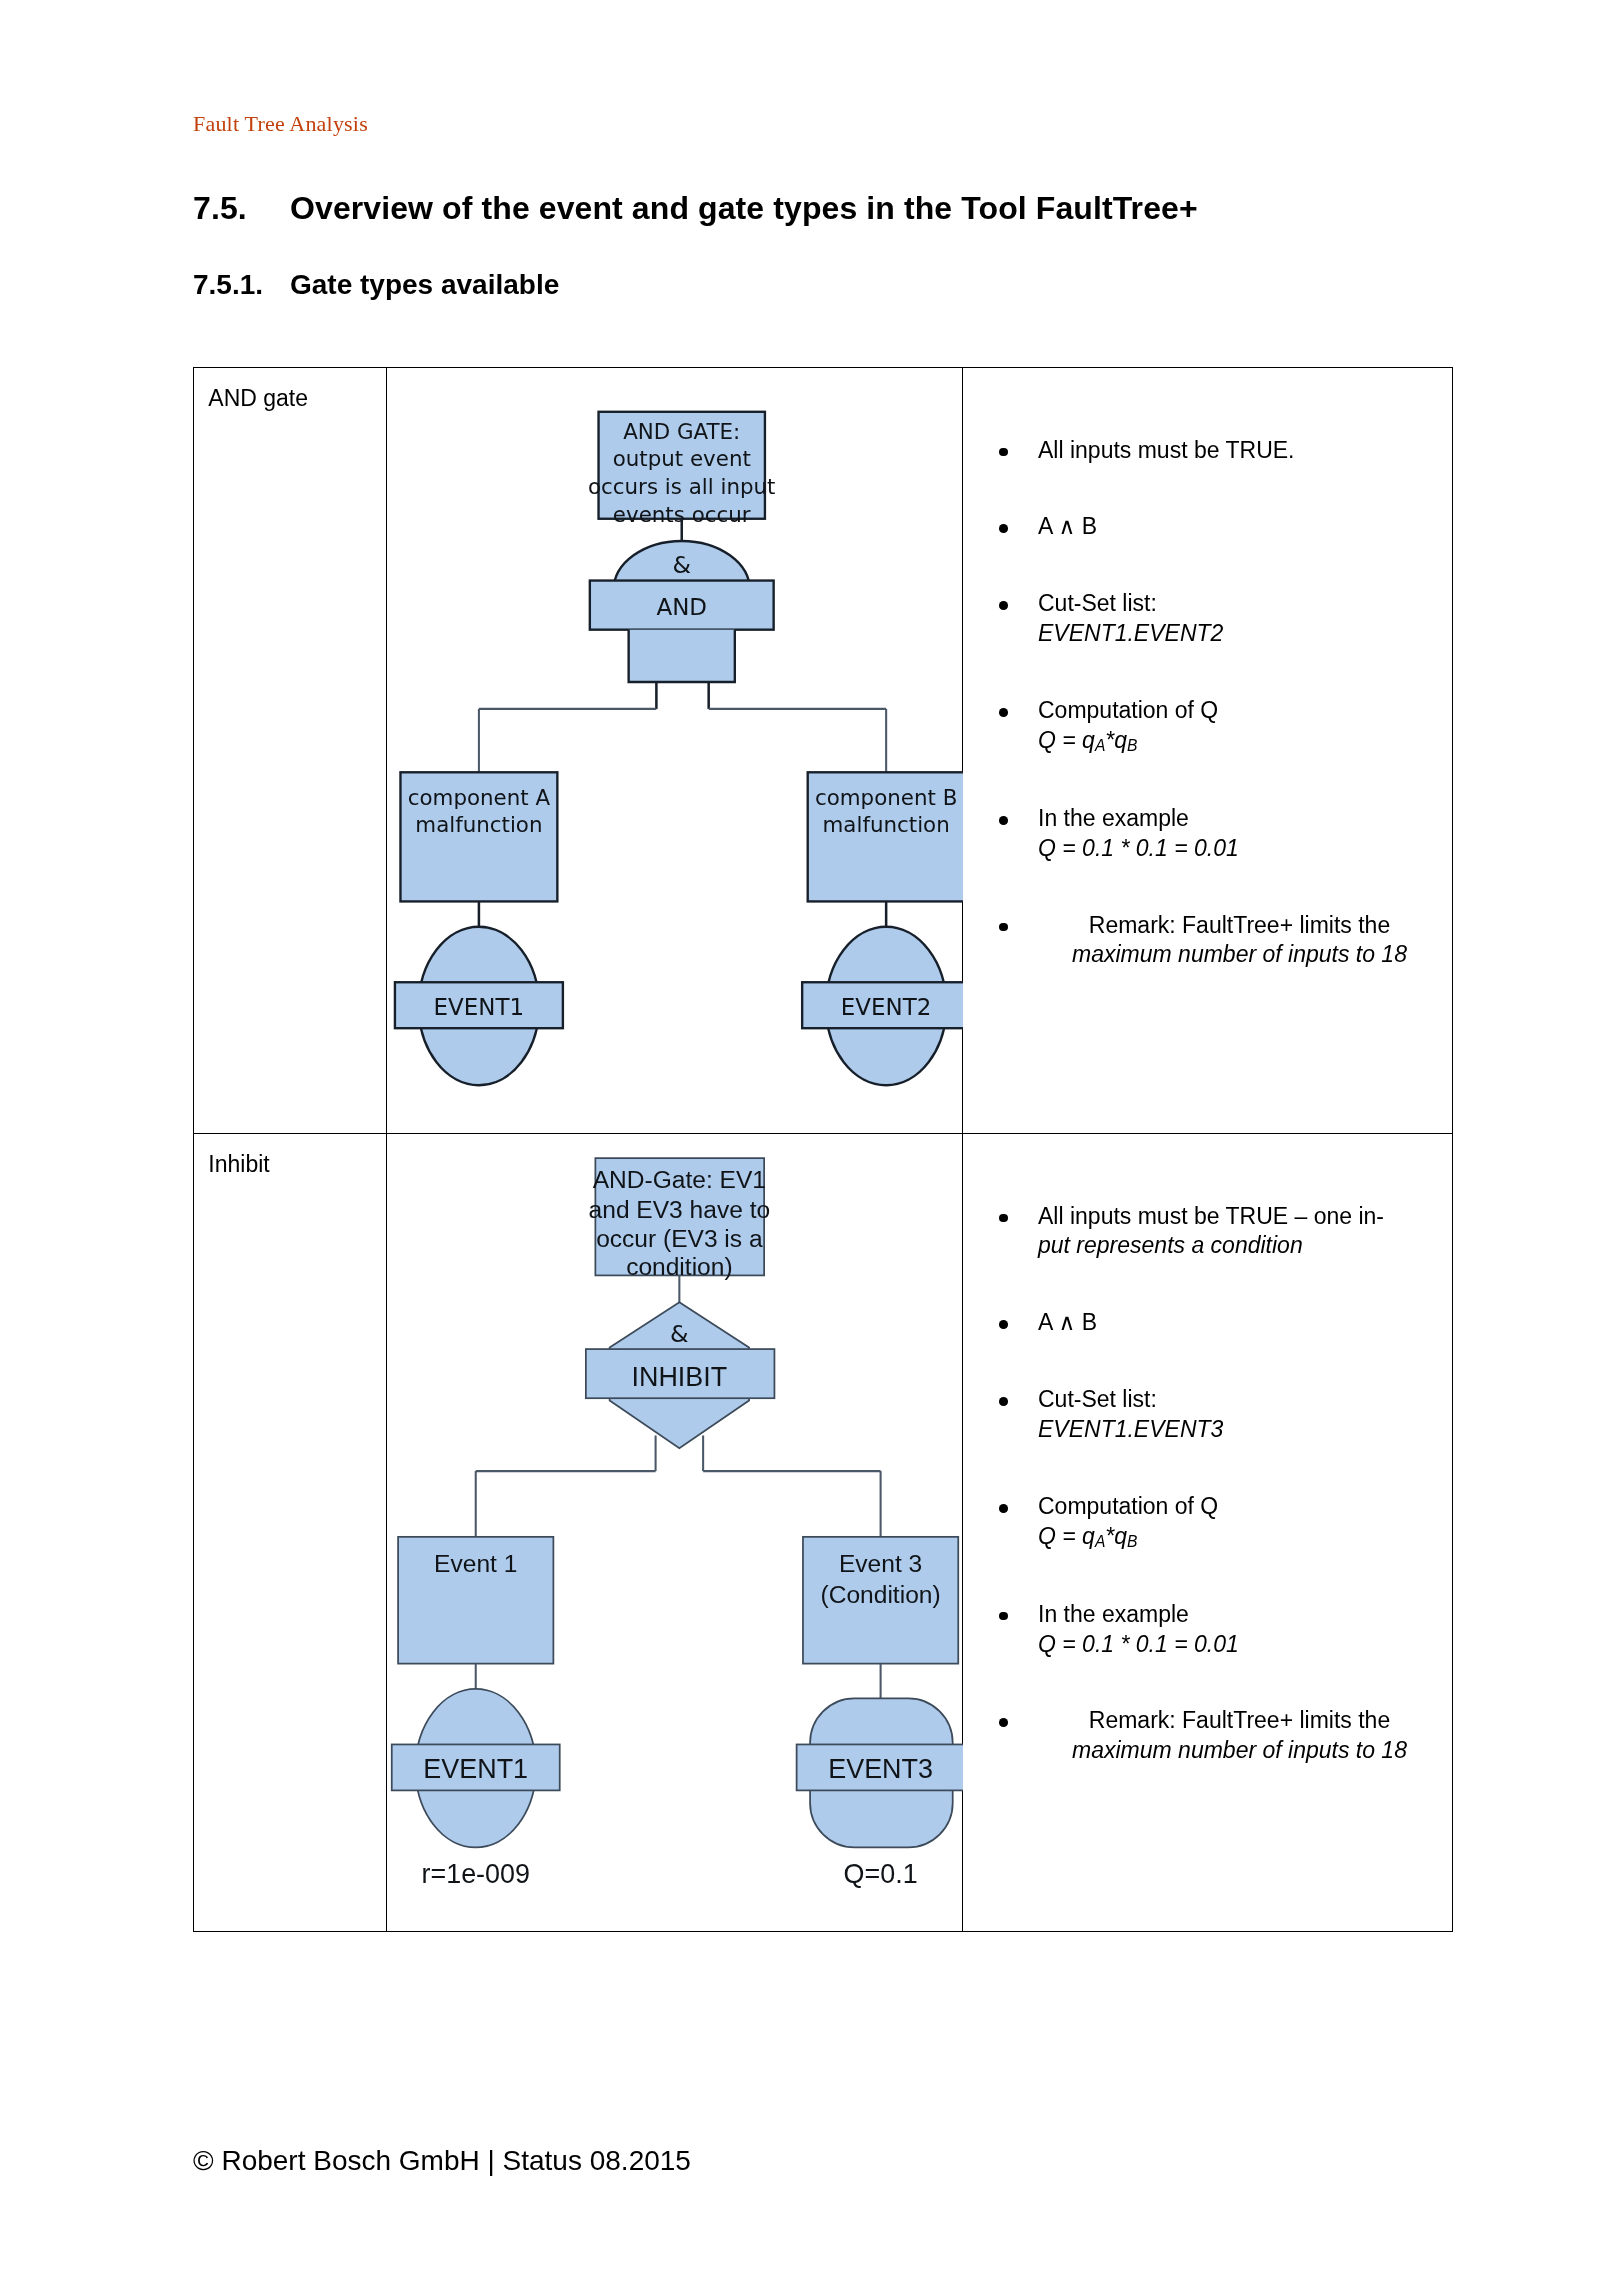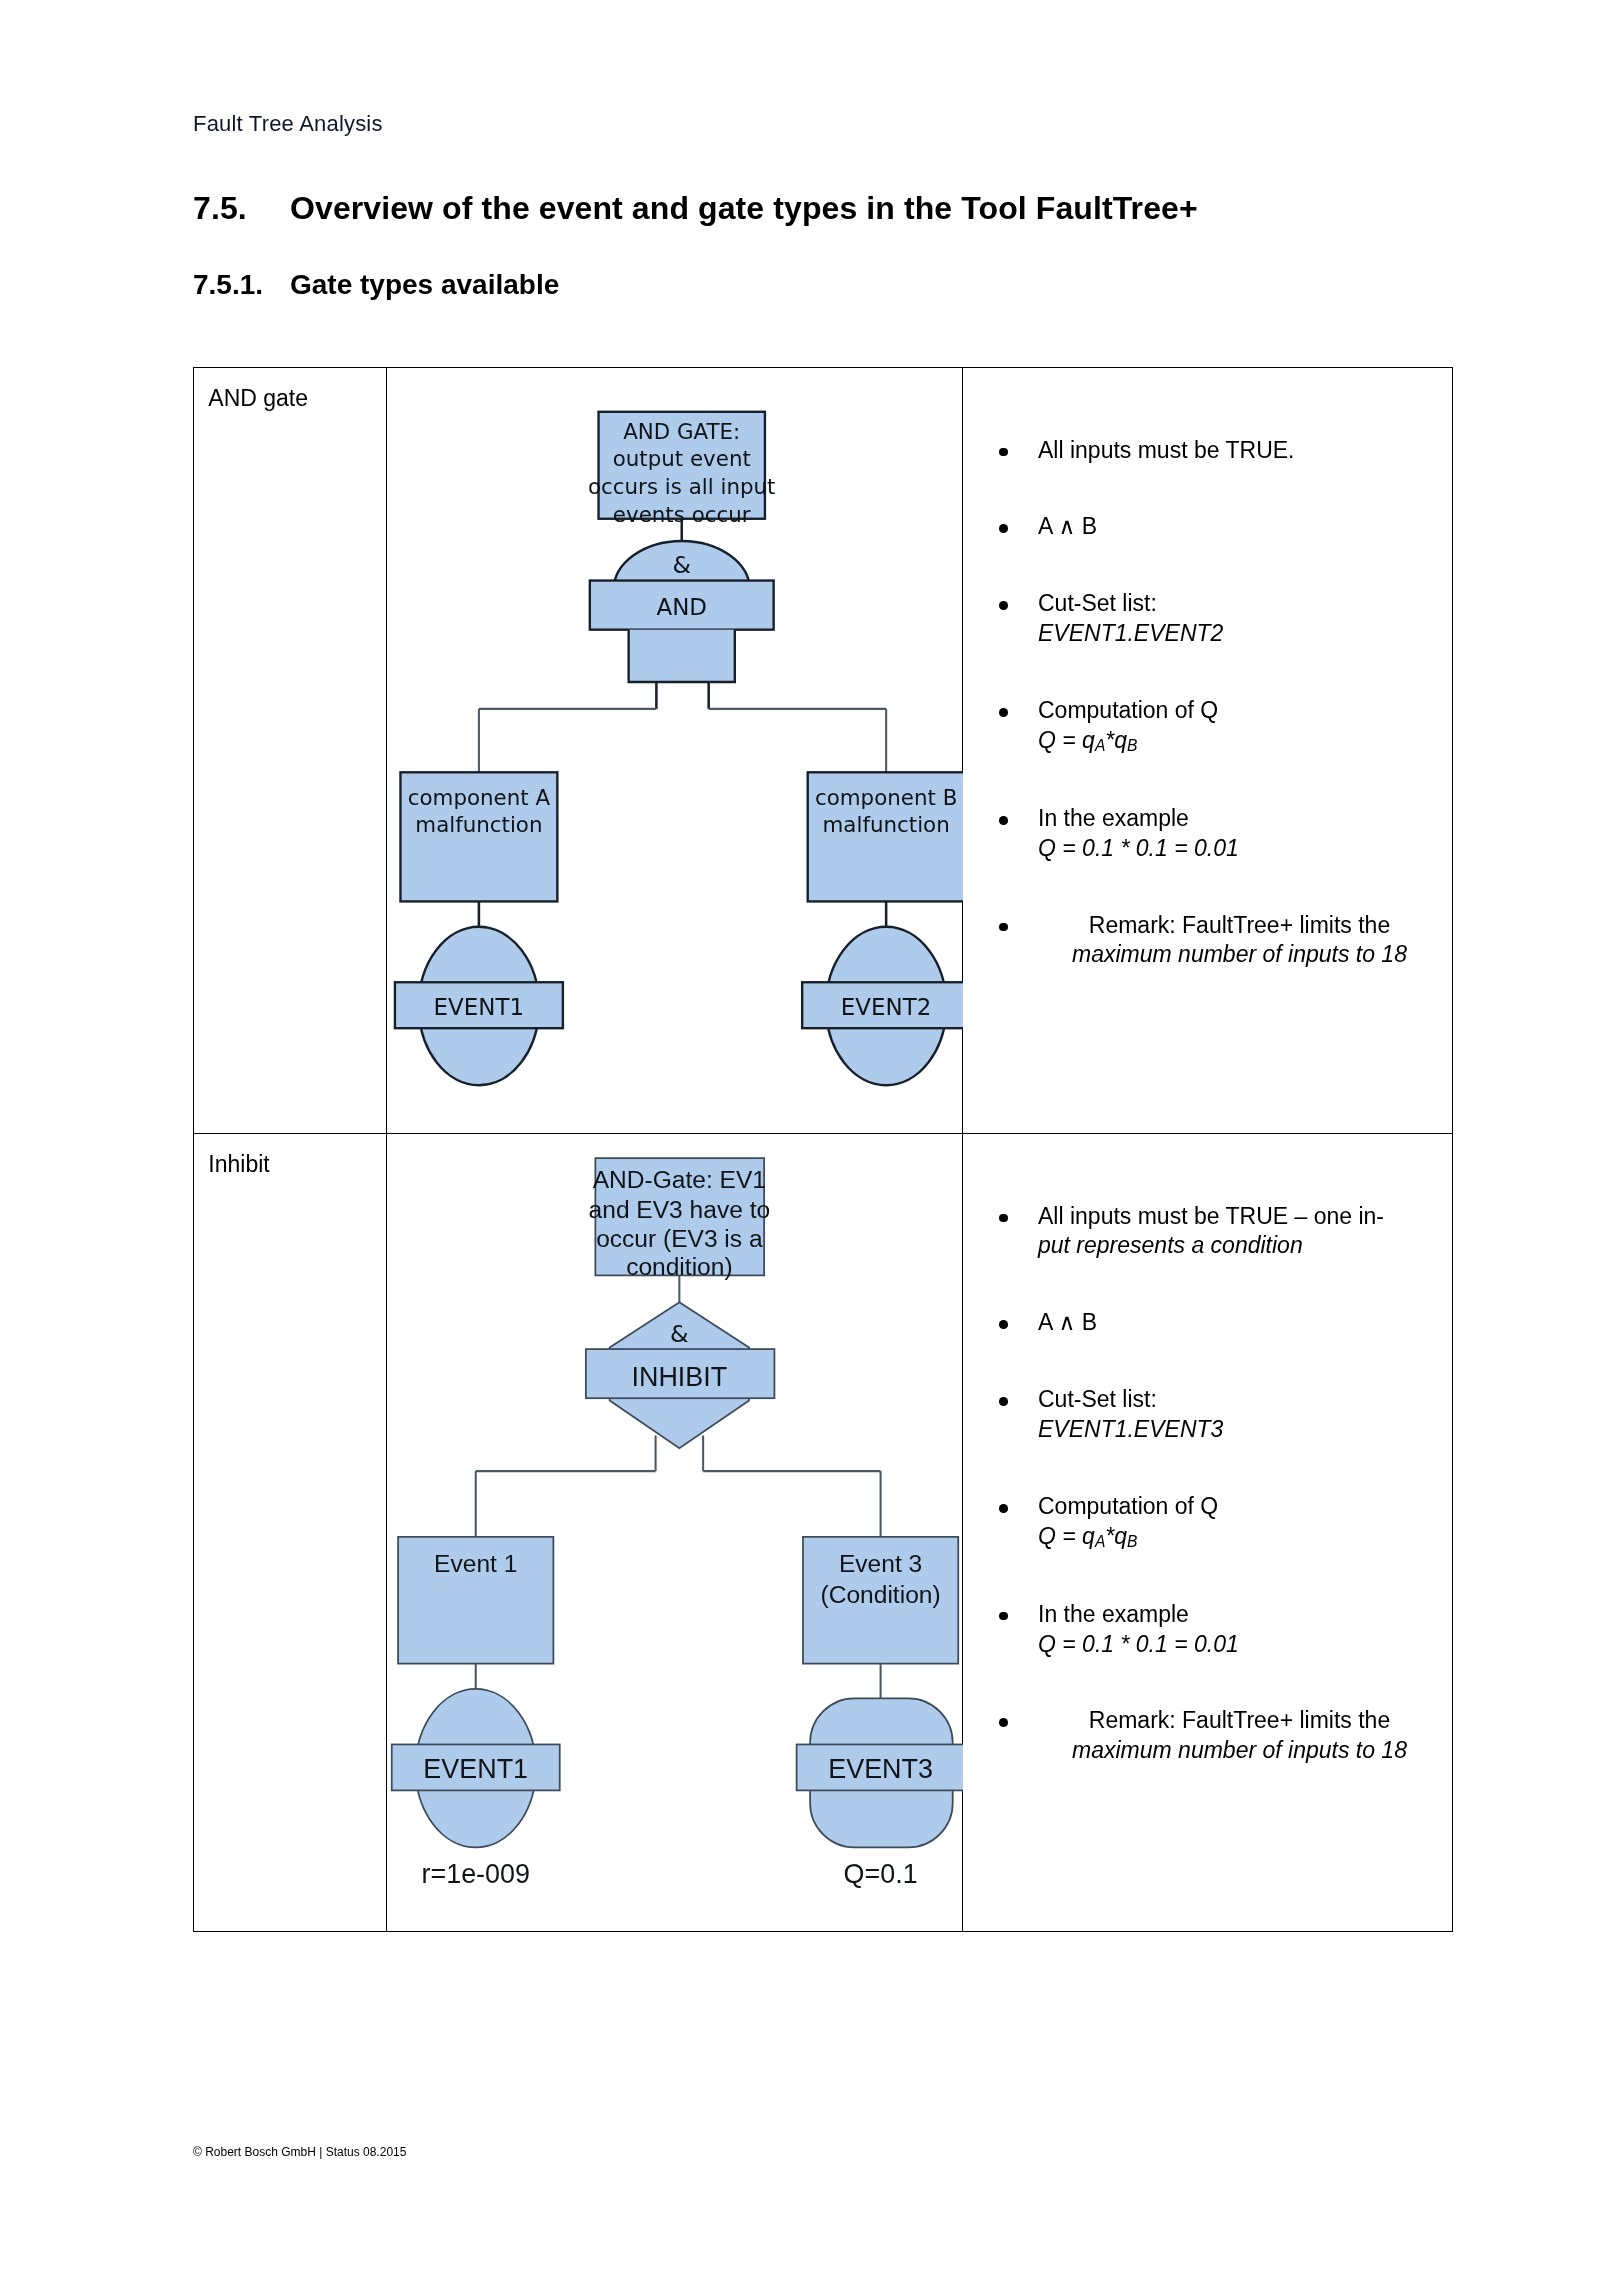--- a/index.html
+++ b/index.html
@@ -23,21 +23,22 @@
     height: 2295px;
   }
 
   
   .running-header {
     position: absolute;
     left: 193px;
     top: 111px;
     font-size: 22px;
     letter-spacing: 0.2px;
-    color: #0f172a;
+    color: #c2410c;
+    font-family: Liberation Serif, serif;
   }
 
   
   .h2 {
     position: absolute;
     left: 193px;
     top: 190px;
     font-size: 32px;
     font-weight: bold;
     letter-spacing: 0.1px;
@@ -151,21 +152,21 @@
     font-size: 30px;
     fill: #101418;
     text-anchor: middle;
   }
 
   
   .footer-left {
     position: absolute;
     left: 193px;
     top: 2145px;
-    font-size: 12px;
+    font-size: 28px;
   }
   .footer-page {
     position: absolute;
     left: 0;
     top: 2149px;
     width: 1623px;
     text-align: center;
     font-size: 23px;
   }
 </style>

